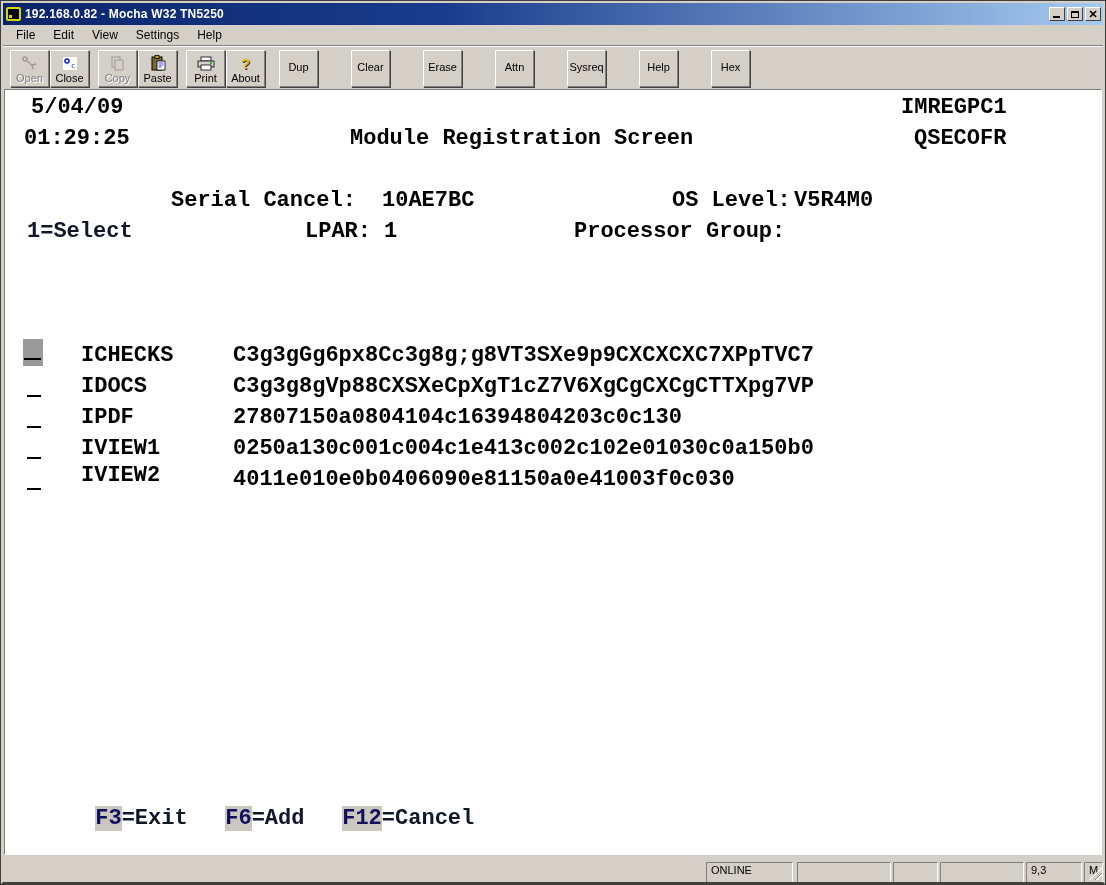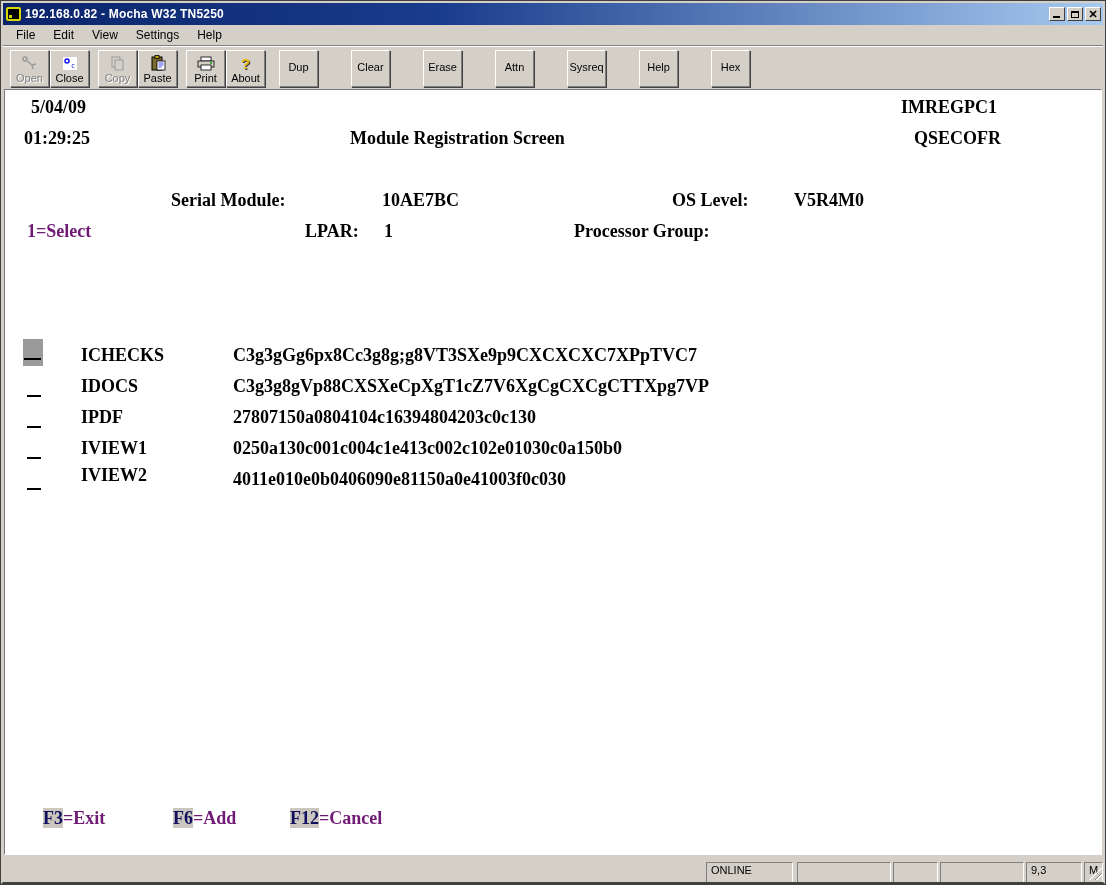--- a/index.html
+++ b/index.html
@@ -56,26 +56,26 @@
   .tb-btn .icn { height:17px; display:flex; align-items:center; justify-content:center; }
   .tb-btn.textonly { justify-content:center; }
   .tb-btn.disabled { color:#808080; text-shadow:1px 1px 0 #fff; }
   .lbl { line-height:12px; }
 
   
   .terminal {
     flex:0 0 766px; height:766px; margin:0 1px; position:relative; background:#fff;
     border-top:1px solid #7b7b7b; border-left:1px solid #7b7b7b;
     border-right:1px solid #fff; border-bottom:1px solid #fff;
-    font-family:Liberation Serif, serif;
-    font-weight:bold; font-size:18px; line-height:31px; color:#000;
+    font-family:Liberation Mono, monospace;
+    font-weight:bold; font-size:22px; line-height:31px; color:#000;
     overflow:hidden;
   }
   .t { position:absolute; white-space:pre; }
-  .blue { color:#701a75; }
+  .blue { color:#0f172a; }
   .navy { color:#10105e; }
   .fkey-num { background:#cbc7bf; }
   .underscore { position:absolute; width:14px; height:2px; background:#000; }
   .cursor-block { position:absolute; width:20px; height:27px; background:#9a9a9a; }
   .cursor-block .inner-line { position:absolute; left:1px; bottom:6px; width:17px; height:2px; background:#000; }
 
   
   .below-gap { flex:0 0 6px; background:#d4d0c8; }
   .statusbar { flex:0 0 20px; position:relative; background:#d4d0c8; font-size:11px; color:#000; }
   .panel { position:absolute; top:1px; height:25px;
@@ -208,21 +208,21 @@
 
   <div class="terminal">
 
     <span class="t" style="left:26px; top:2px;">5/04/09</span>
     <span class="t" style="left:896px; top:2px;">IMREGPC1</span>
 
     <span class="t" style="left:19px; top:33px;">01:29:25</span>
     <span class="t" style="left:345px; top:33px;">Module Registration Screen</span>
     <span class="t" style="left:909px; top:33px;">QSECOFR</span>
 
-    <span class="t" style="left:166px; top:95px;">Serial Module:</span>
+    <span class="t" style="left:166px; top:95px;">Serial Cancel:</span>
     <span class="t" style="left:377px; top:95px;">10AE7BC</span>
     <span class="t" style="left:659px; top:95px;margin-left:8px;">OS Level:</span>
     <span class="t" style="left:789px; top:95px;">V5R4M0</span>
 
     <span class="t blue" style="left:22px; top:126px;">1=Select</span>
     <span class="t" style="left:300px; top:126px;">LPAR:</span>
     <span class="t" style="left:379px; top:126px;">1</span>
     <span class="t" style="left:569px; top:126px;">Processor Group:</span>
 
     <div class="cursor-block" style="left:18px; top:249px;">

